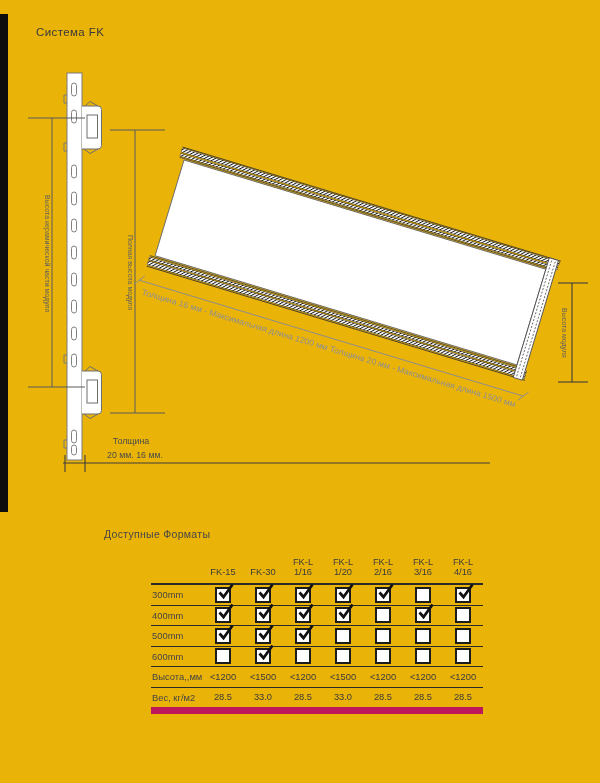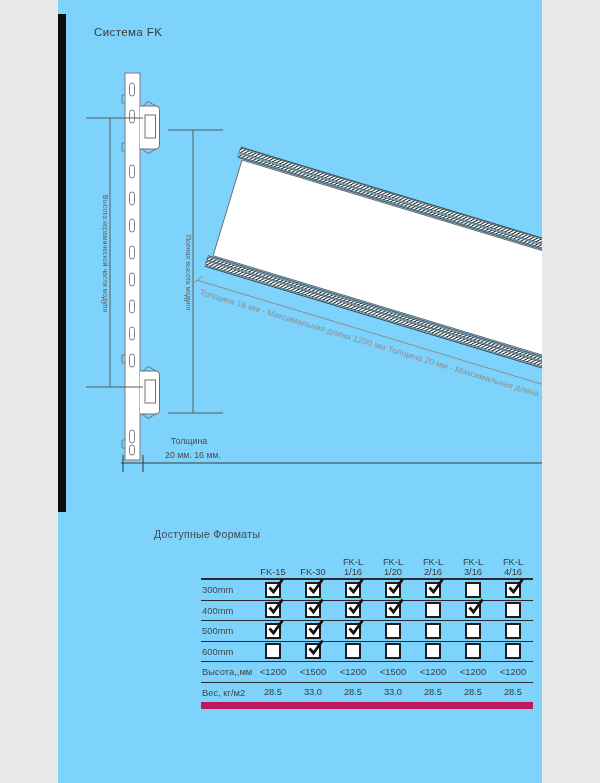--- a/index.html
+++ b/index.html
@@ -1,30 +1,30 @@
 <!DOCTYPE html>
 <html><head>
 <meta charset="utf-8">
 <style>
   html,body{margin:0;padding:0;background:#e8e8e8;}
   .page{
-    position:relative;width:484px;height:783px;background:#7dd3fc;
+    position:relative;width:600px;height:783px;background:#eab308;
     font-family:"Liberation Sans",sans-serif;color:#3d3d3d;overflow:hidden;
     margin:0 auto;
   }
   .scan-bar{position:absolute;left:0;top:14px;width:8px;height:498px;background:#0d0d0d;}
   .doc-title{position:absolute;left:36px;top:26px;font-size:11.5px;letter-spacing:.4px;color:#3a3a3a;}
   svg text{font-family:"Liberation Sans",sans-serif;}
   
-  .formats{position:absolute;left:96px;top:528px;}
+  .formats{position:absolute;left:104px;top:528px;}
   .formats-title{font-size:10.5px;color:#474747;letter-spacing:.3px;}
   table.fmt{border-collapse:collapse;margin:6px 0 0 47px;table-layout:fixed;}
   table.fmt th,table.fmt td{padding:0;font-weight:normal;}
   table.fmt thead th{
-    width:40px;height:32px;vertical-align:bottom;
+    width:40px;height:32px;vertical-align:bottom;padding-bottom:5px;
     font-size:9.3px;color:#3b3b3b;text-align:center;white-space:pre-line;line-height:1.15;
   }
   table.fmt thead th.rowhead{width:52px;}
   table.fmt thead tr{border-bottom:2px solid #2a2a2a;}
   table.fmt tbody tr{border-bottom:1.6px solid #2b2b2b;}
   table.fmt tbody tr:last-child{border-bottom:7px solid #be185d;}
   table.fmt td{height:19.5px;text-align:center;font-size:9.3px;color:#3b3b3b;}
   table.fmt td.rowlabel{text-align:left;color:#454545;padding-left:1px;font-size:9.4px;}
   .cb{position:relative;display:inline-block;width:12px;height:12px;border:2px solid #1c1c1c;vertical-align:middle;background:#fff;}
   .cb svg{position:absolute;left:0px;top:-6px;width:17px;height:18px;overflow:visible;}

